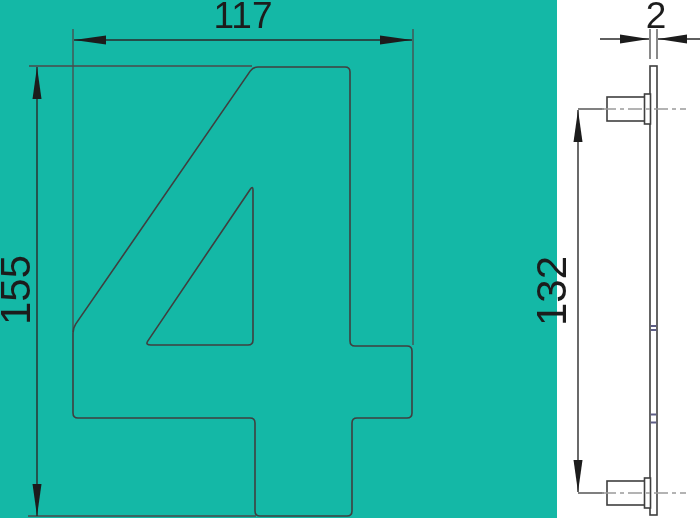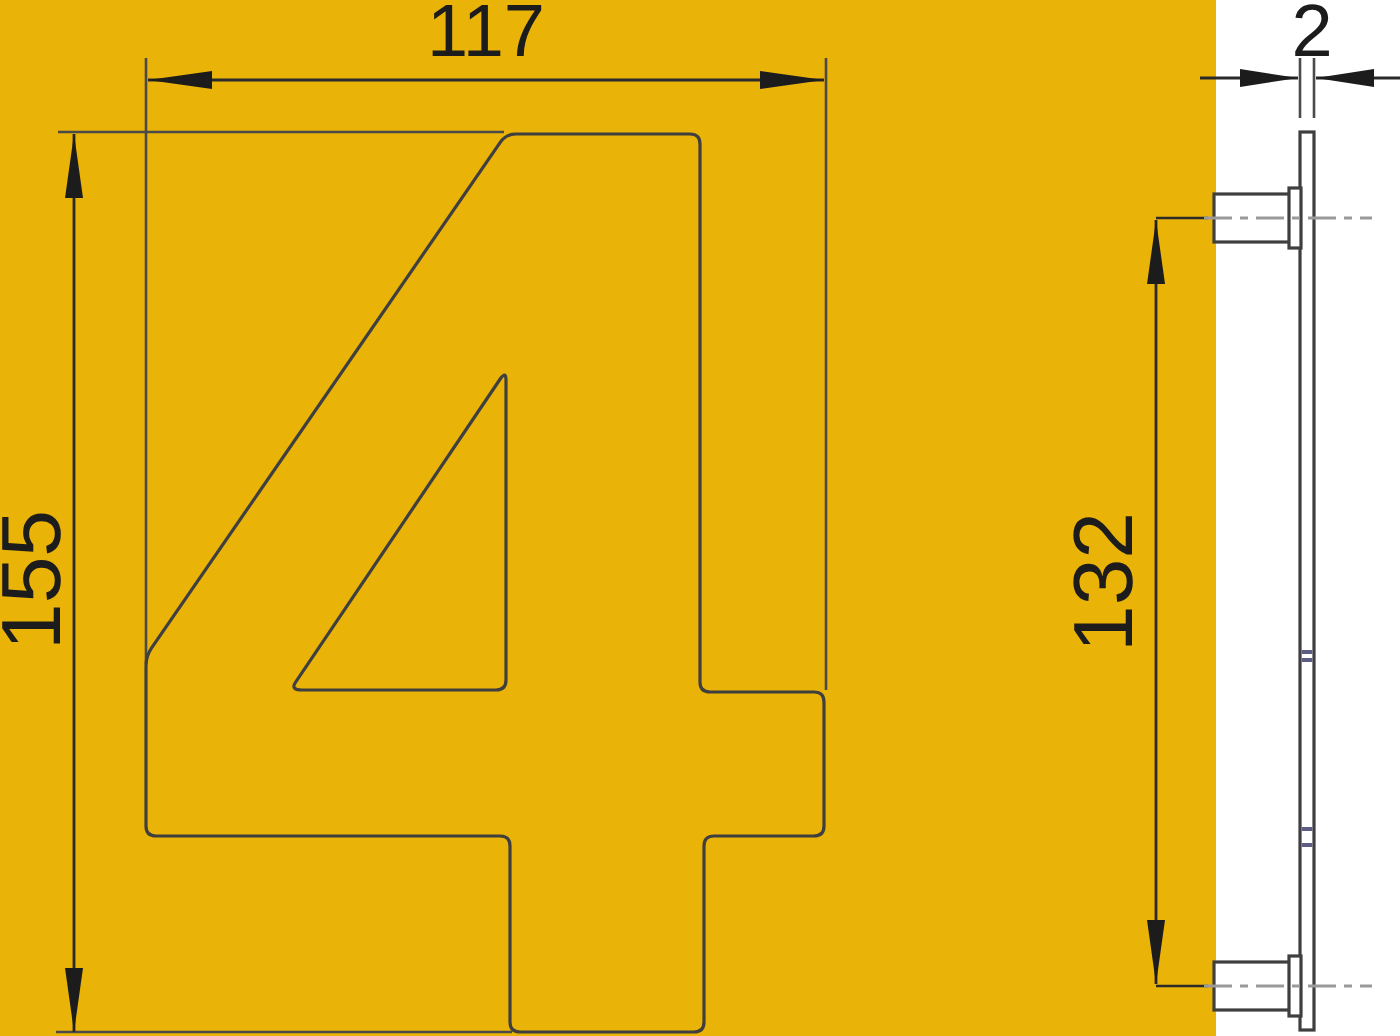--- a/index.html
+++ b/index.html
@@ -6,23 +6,23 @@
     margin: 0;
     padding: 0;
     background: #ffffff;
     width: 700px;
     height: 518px;
     overflow: hidden;
     font-family: "Liberation Sans", sans-serif;
   }
   .drawing-stage {
     position: relative;
-    width: 608px;
+    width: 557px;
     height: 518px;
-    background: #eab308;
+    background: #14b8a6;
   }
   svg { display: block; }
   text {
     font-family: "Liberation Sans", sans-serif;
     fill: #1c1c1c;
   }
   .dim-label-h { font-size: 37px; }
   .dim-label-v { font-size: 42px; }
   .outline  { fill: none; stroke: #3f3f3f; stroke-width: 1.6; stroke-linejoin: round; }
   .dimline  { fill: none; stroke: #2a2a2a; stroke-width: 1.4; }

